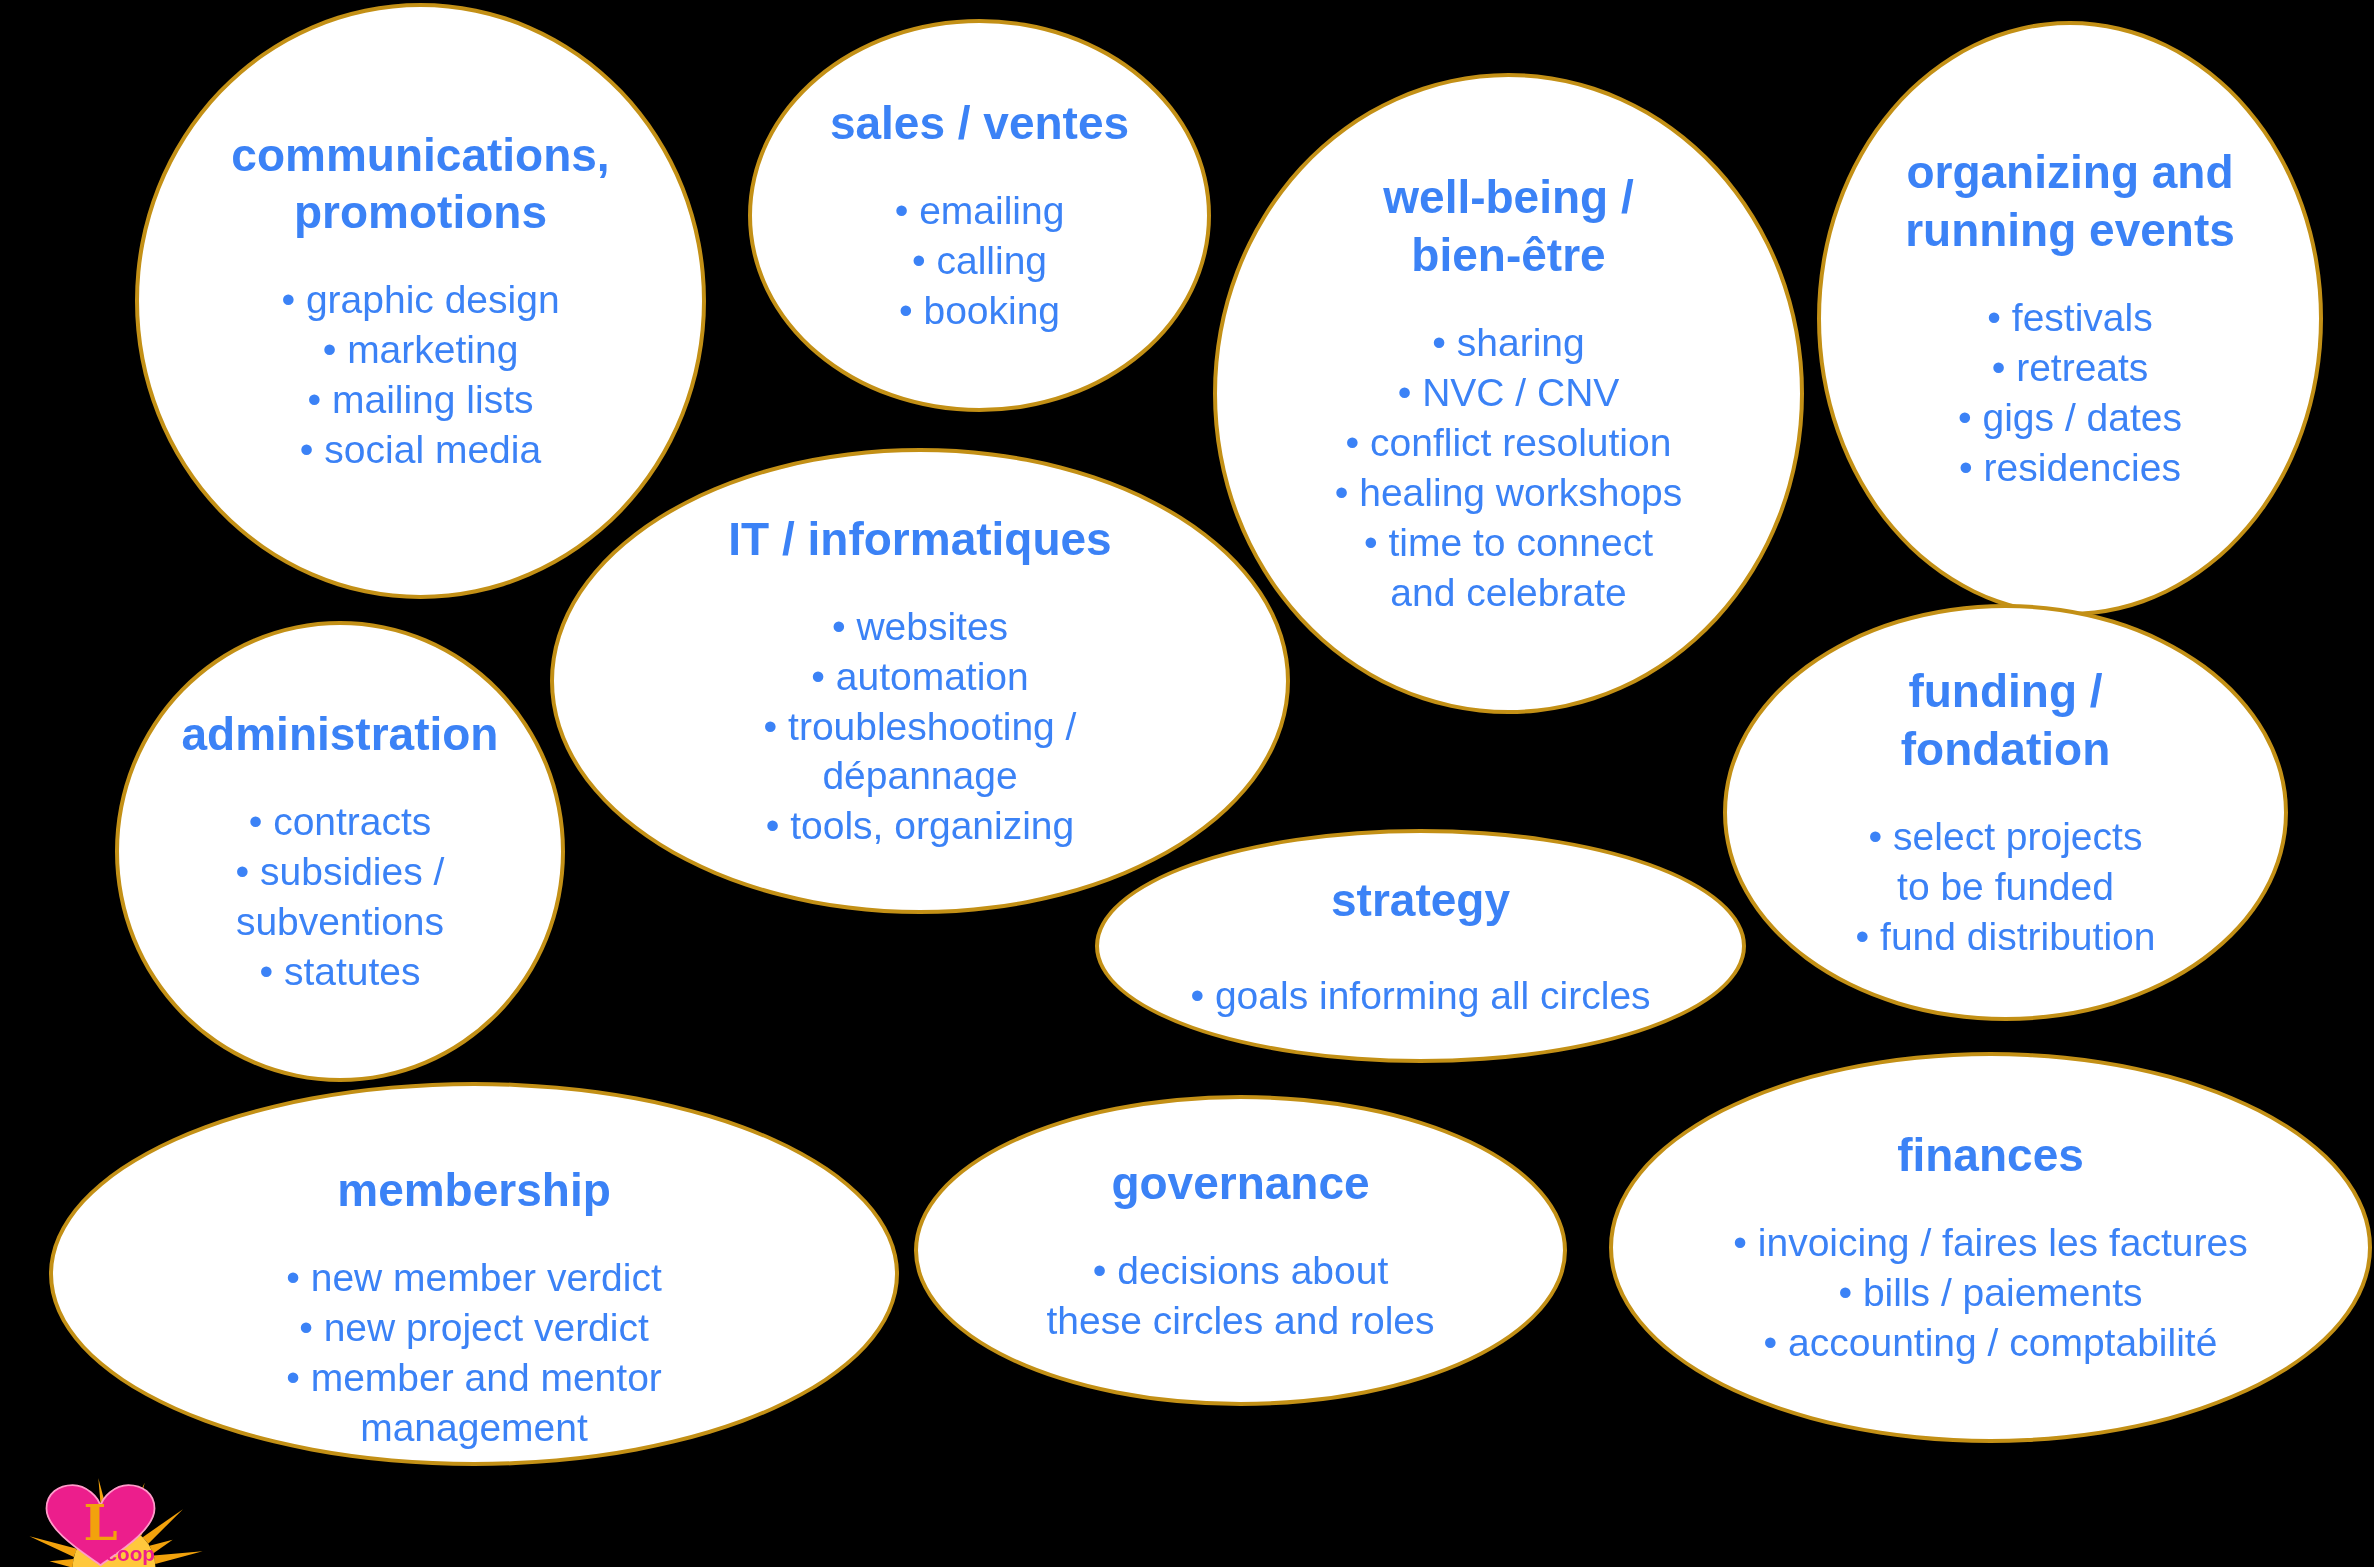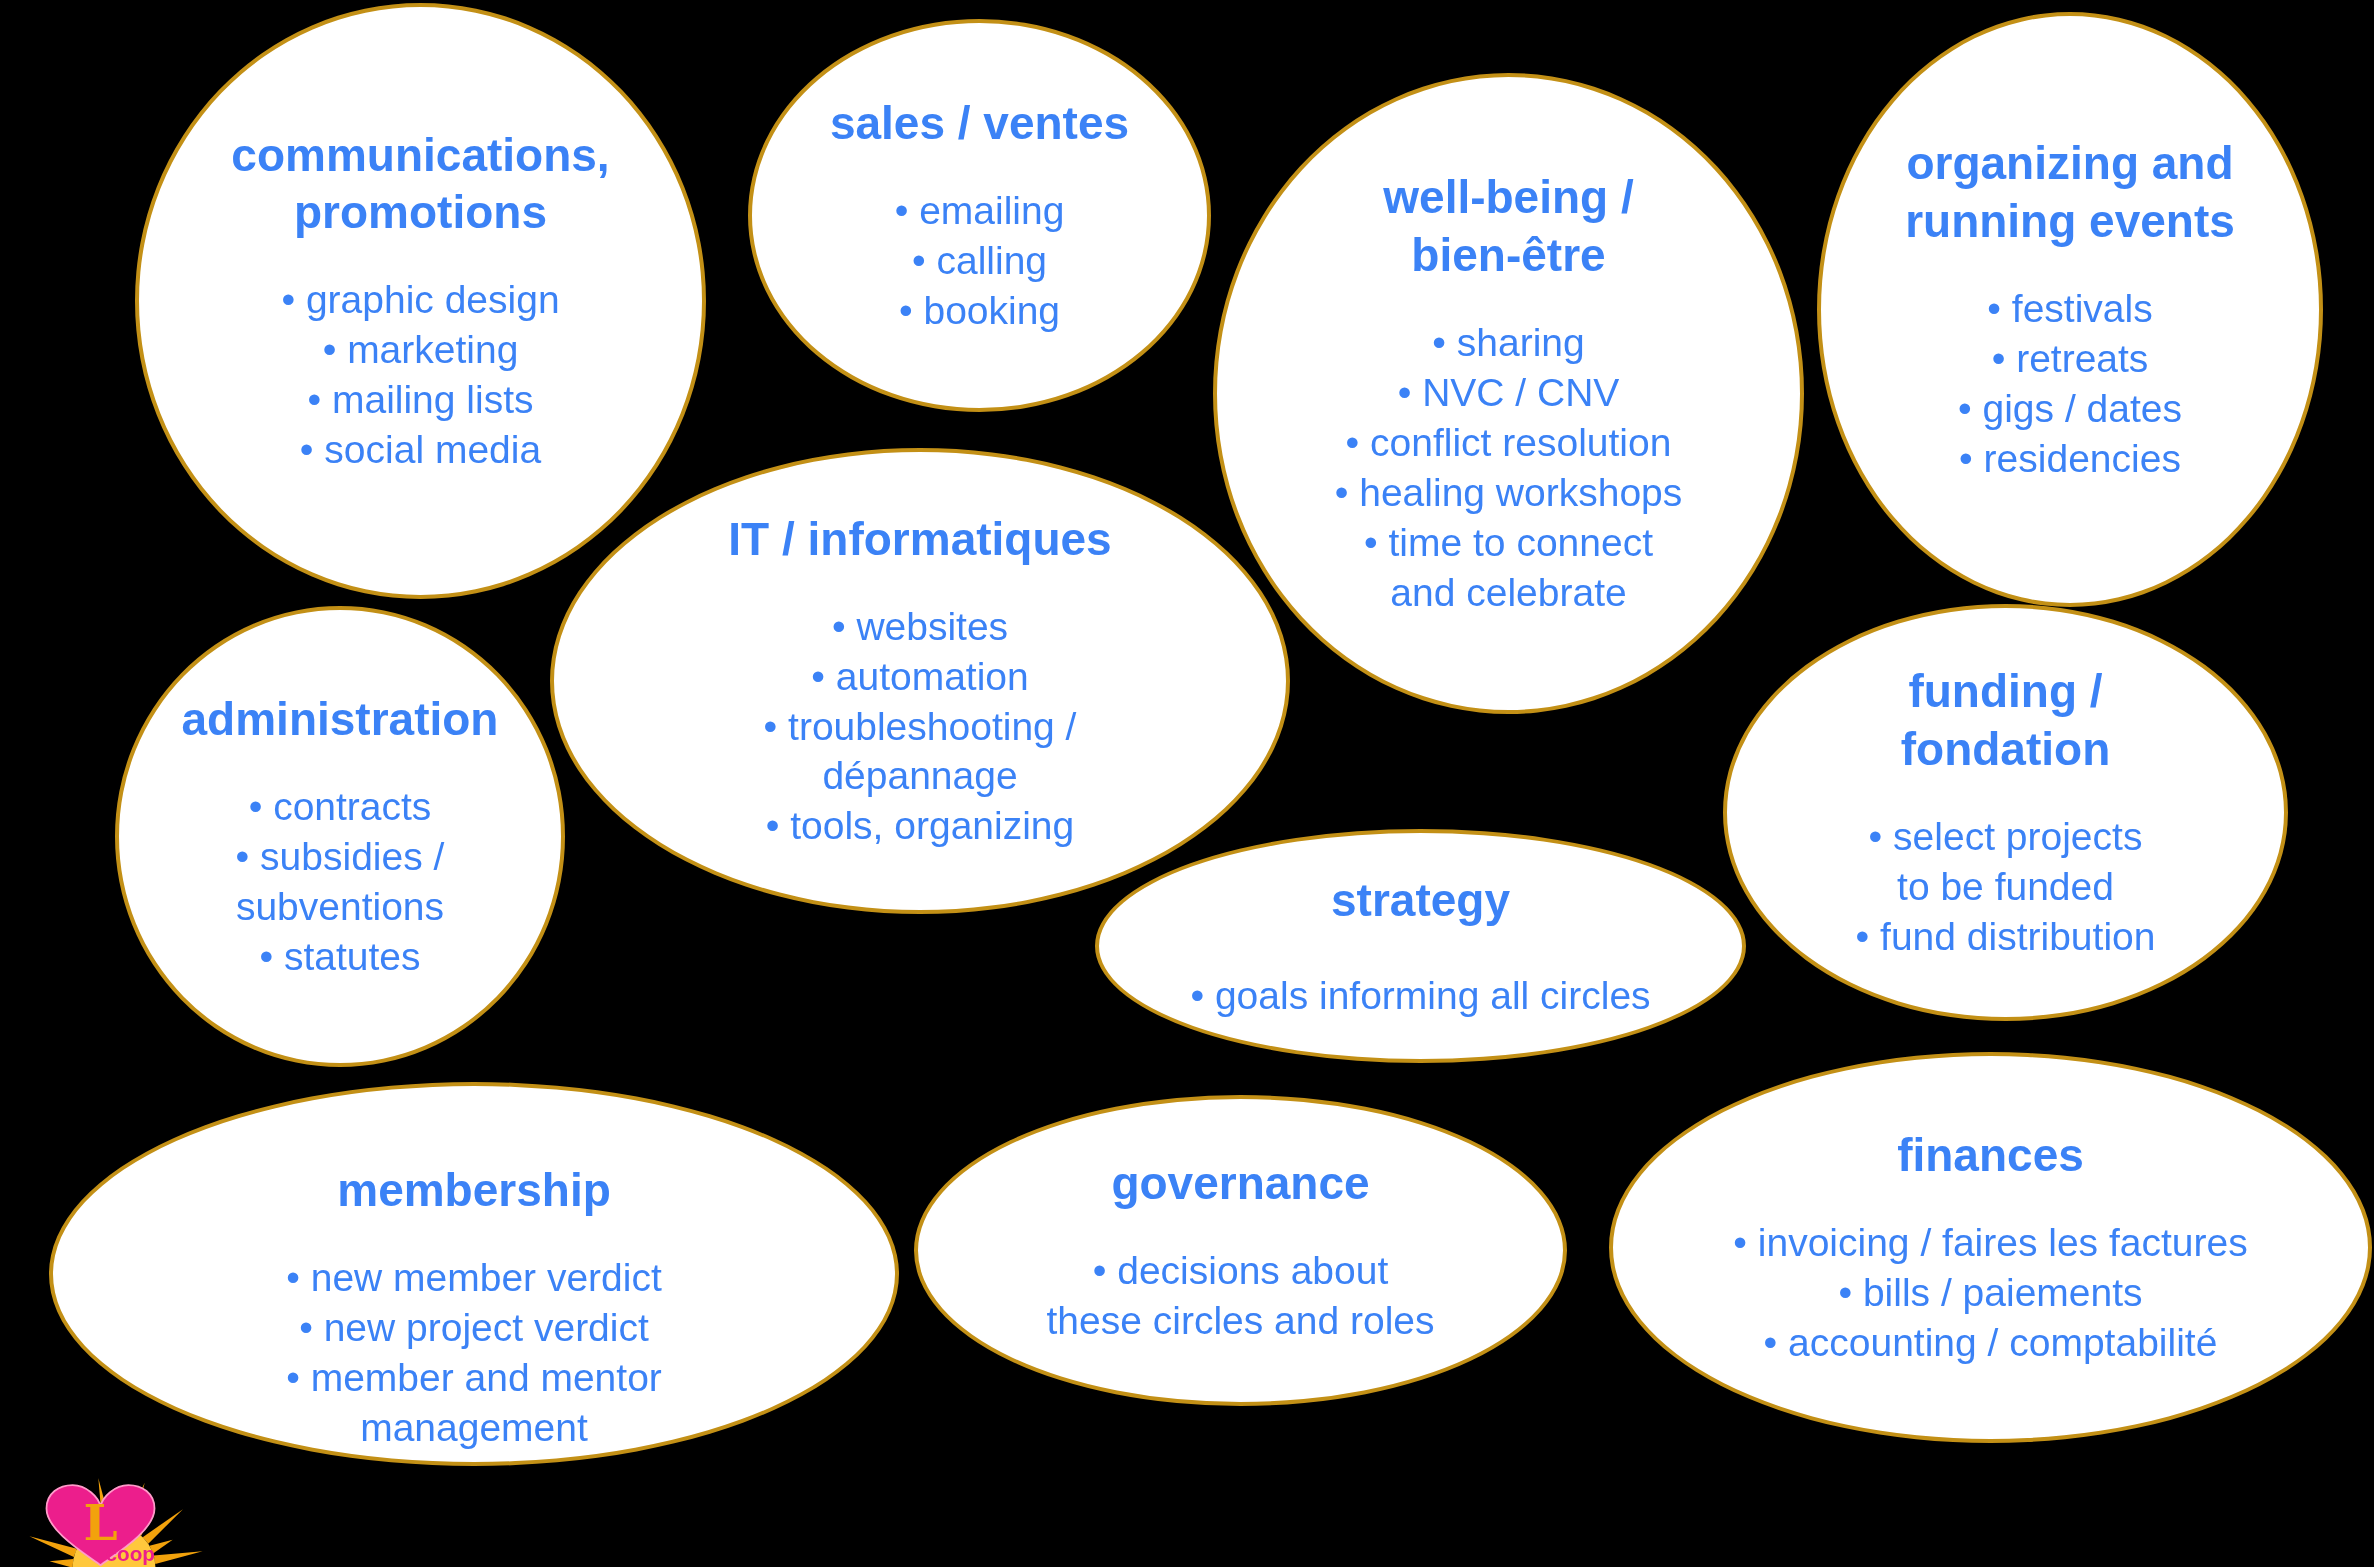--- a/index.html
+++ b/index.html
@@ -101,21 +101,21 @@
     <ul>
       <li>sharing</li>
       <li>NVC / CNV</li>
       <li>conflict resolution</li>
       <li>healing workshops</li>
       <li>time to connect
 and celebrate</li>
     </ul>
   </div>
 
-  <div class="circle" style="left:1817px; top:12px; width:506px; height:595px;">
+  <div class="circle" style="left:1817px; top:21px; width:506px; height:595px;">
     <h2>organizing and
 running events</h2>
     <ul>
       <li>festivals</li>
       <li>retreats</li>
       <li>gigs / dates</li>
       <li>residencies</li>
     </ul>
   </div>
 
@@ -123,21 +123,21 @@
     <h2>IT / informatiques</h2>
     <ul>
       <li>websites</li>
       <li>automation</li>
       <li>troubleshooting /
 dépannage</li>
       <li>tools, organizing</li>
     </ul>
   </div>
 
-  <div class="circle" style="left:115px; top:606px; width:450px; height:461px;align-items:center;">
+  <div class="circle" style="left:115px; top:621px; width:450px; height:461px;align-items:center;">
     <h2>administration</h2>
     <ul>
       <li>contracts</li>
       <li>subsidies /
 subventions</li>
       <li>statutes</li>
     </ul>
   </div>
 
   <div class="circle" style="left:1723px; top:604px; width:565px; height:417px;">

